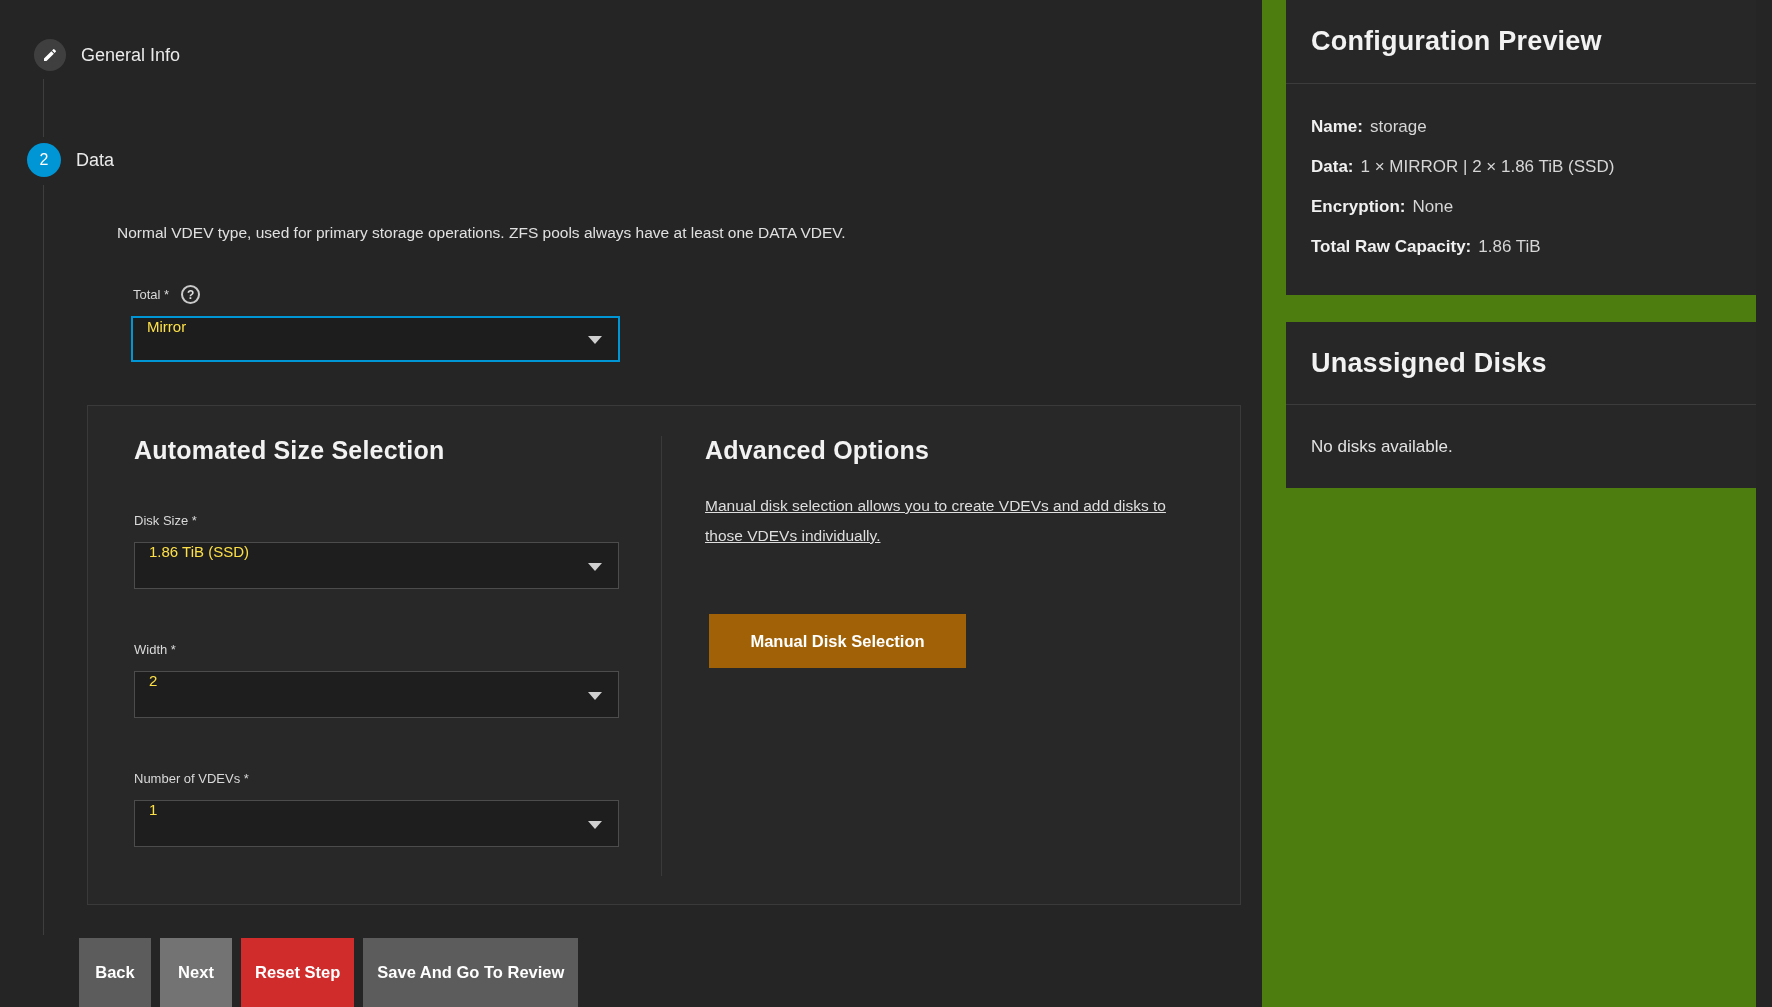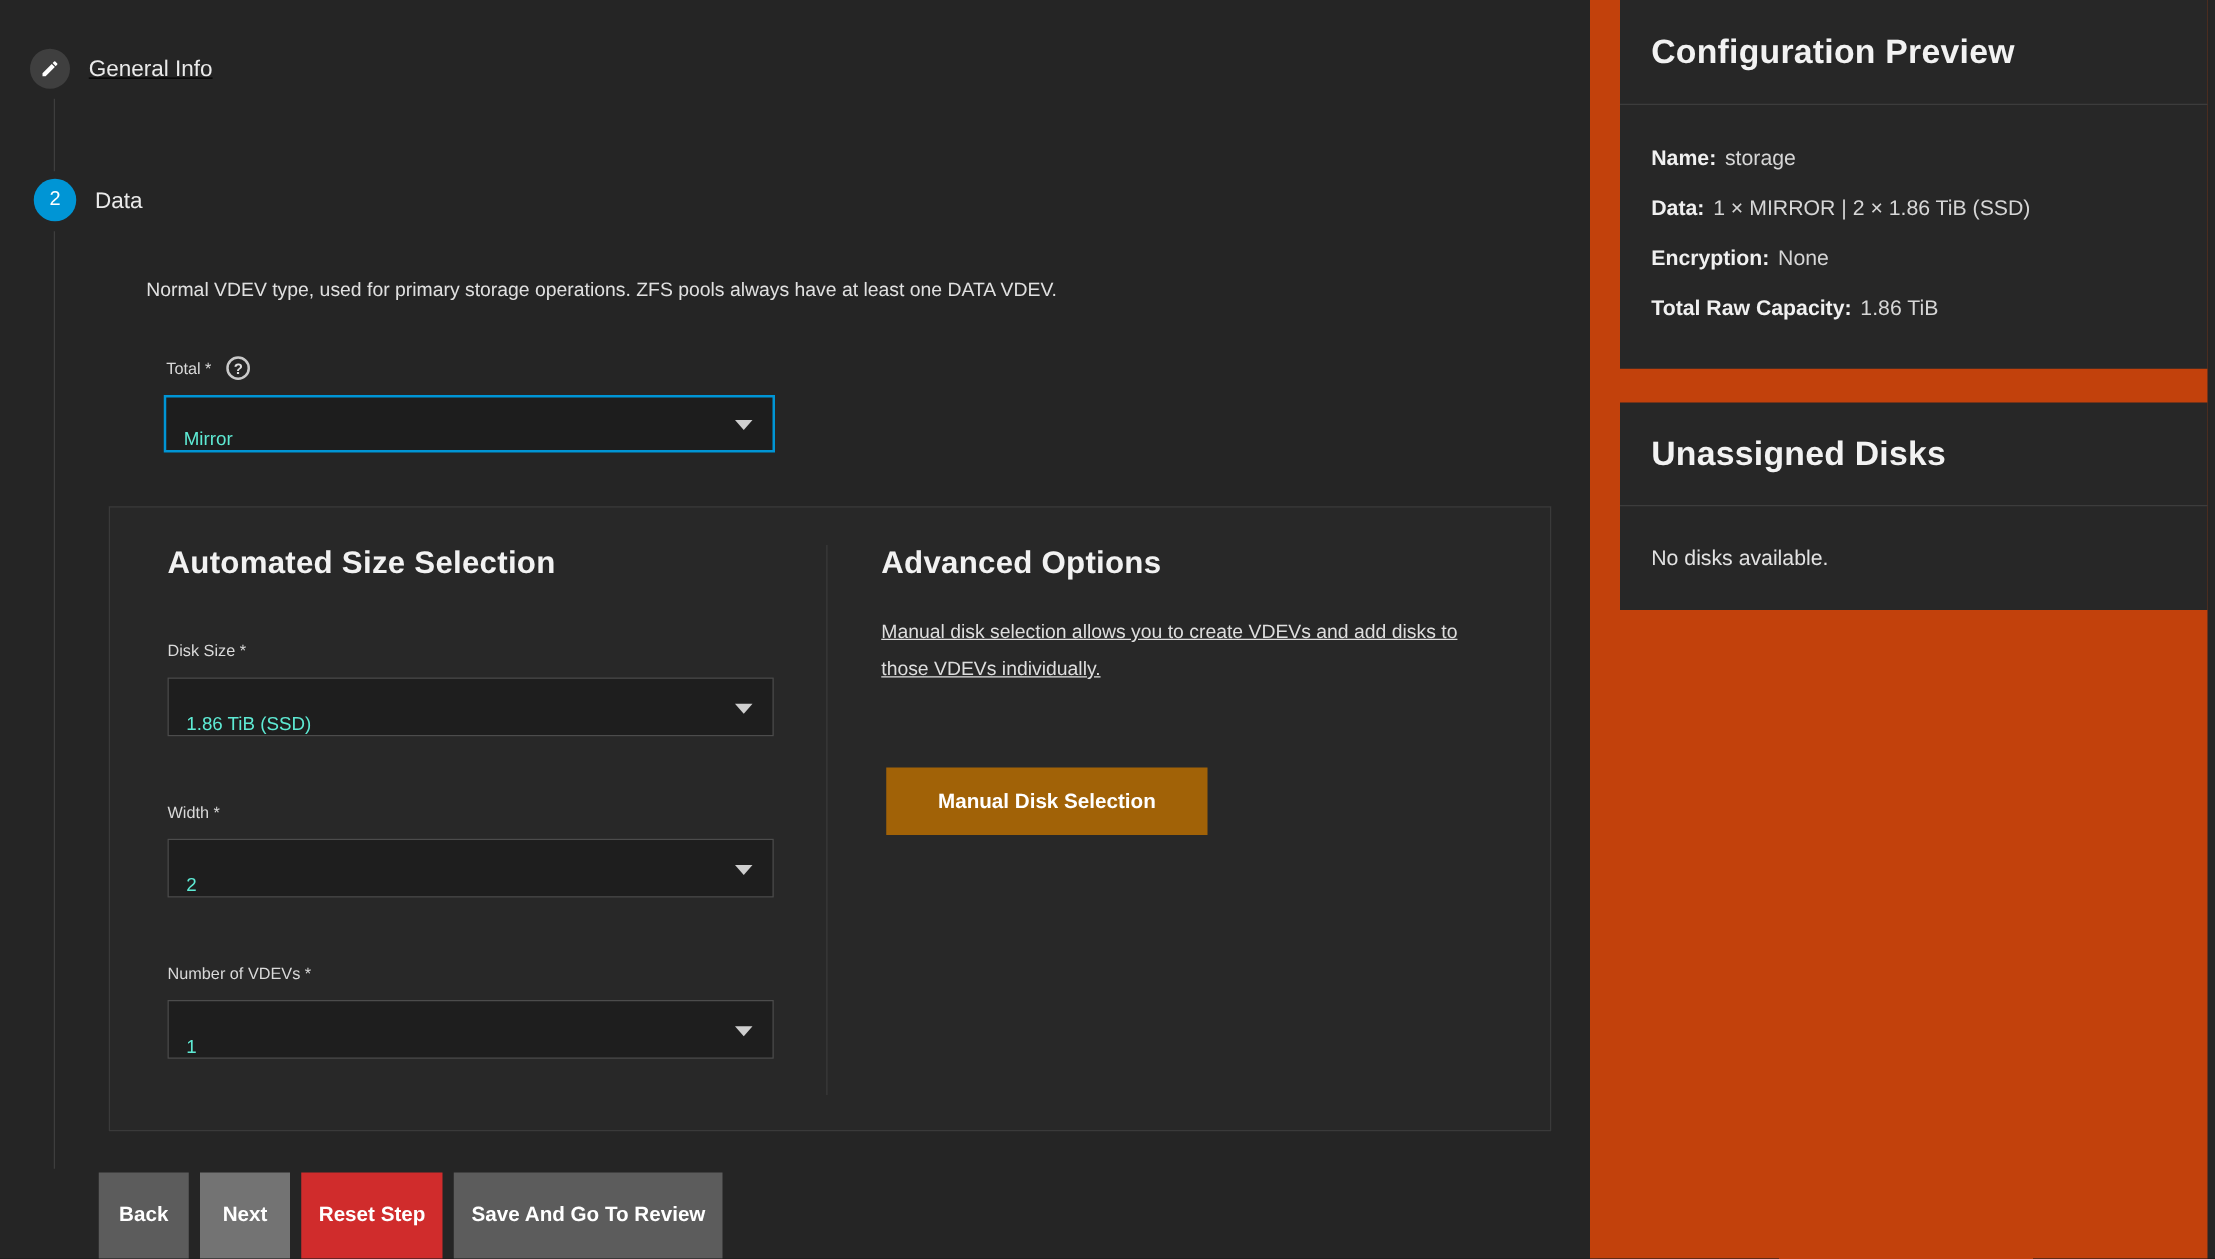--- a/index.html
+++ b/index.html
@@ -6,21 +6,21 @@
   .app{
     position:relative;width:1772px;height:1007px;overflow:hidden;
     background:#252525;
     font-family:"Liberation Sans","DejaVu Sans",sans-serif;
     -webkit-font-smoothing:antialiased;
   }
   
   .main{position:absolute;top:0;left:0;width:1278px;height:100%;background:#252525;}
 
   .step-header{position:absolute;display:flex;align-items:center;gap:15px;cursor:pointer;}
-  .step-1{left:24px;top:39px;text-decoration:underline;}
+  .step-1{left:34px;top:39px;}
   .step-2{left:27px;top:143px;}
   .step-circle{width:32px;height:32px;border-radius:50%;display:flex;align-items:center;justify-content:center;flex:none;}
   .step-circle.done{background:#3f3f3f;}
   .step-circle.active{width:34px;height:34px;background:#0095d5;color:#fff;font-size:16px;}
   .step-label{font-size:18px;color:#eaeaea;}
   .connector{position:absolute;left:43px;width:1px;background:#3e3e3e;}
   .c1{top:79px;height:58px;}
   .c2{top:185px;height:750px;}
 
   .vdev-desc{position:absolute;left:117px;top:224px;margin:0;font-size:15.5px;color:#e0e0e0;white-space:nowrap;}
@@ -29,22 +29,22 @@
   .field-label{font-size:13px;color:#d9d9d9;}
   .help-icon{
     width:19px;height:19px;border:2px solid #c9c9c9;border-radius:50%;
     box-sizing:border-box;display:flex;align-items:center;justify-content:center;
     font-size:12px;font-weight:bold;color:#dedede;cursor:pointer;line-height:1;
   }
 
   .select{
     position:absolute;box-sizing:border-box;height:47px;
     background:#1e1e1e;border:1px solid #4c4c4c;
-    display:flex;align-items:flex-end;padding:0 44px 0 14px;
-    font-size:15px;color:#5eead4;cursor:pointer;
+    display:flex;align-items:flex-start;padding:0 44px 0 14px;
+    font-size:15px;color:#fde047;cursor:pointer;
   }
   .select .caret{
     position:absolute;right:16px;top:50%;margin-top:-3px;width:0;height:0;
     border-left:7px solid transparent;border-right:7px solid transparent;
     border-top:8px solid #cfcfcf;
   }
   .layout-select{left:131px;top:316px;width:489px;height:46px;border:2px solid #0095d5;background:#1d1d1d;}
 
   .card{
     position:absolute;left:87px;top:405px;width:1154px;height:500px;
@@ -69,21 +69,21 @@
   .btn-primary{background:#737373;}
   .btn-danger{background:#d02c2c;}
   .btn-manual{position:absolute;left:621px;top:208px;min-width:257px;height:54px;background:#a16207;}
   .actions{position:absolute;left:79px;top:938px;display:flex;gap:9px;}
   .btn-back{min-width:72px;}
   .btn-next{min-width:72px;}
   .btn-reset{min-width:107px;}
   .btn-save{min-width:196px;}
 
   
-  .sidebar{position:absolute;top:0;right:6px;width:494px;height:100%;background:#c2410c;}
+  .sidebar{position:absolute;top:0;right:16px;width:494px;height:100%;background:#4d7c0f;}
   .panel{position:absolute;left:24px;width:470px;background:#272727;}
   .panel-config{top:0;height:295px;}
   .panel-unassigned{top:322px;height:166px;}
   .panel-head{height:84px;border-bottom:1px solid #3c3c3c;display:flex;align-items:center;padding-left:25px;box-sizing:border-box;}
   .panel-unassigned .panel-head{height:83px;}
   .panel-head h2{margin:0;font-size:27px;font-weight:bold;color:#f2f2f2;letter-spacing:.2px;}
   .panel-body{padding:32px 25px 0 25px;}
   .info-row{display:flex;gap:7px;font-size:17px;line-height:22px;margin-bottom:18px;white-space:nowrap;}
   .info-label{font-weight:bold;color:#f0f0f0;}
   .info-value{color:#d6d6d6;}

